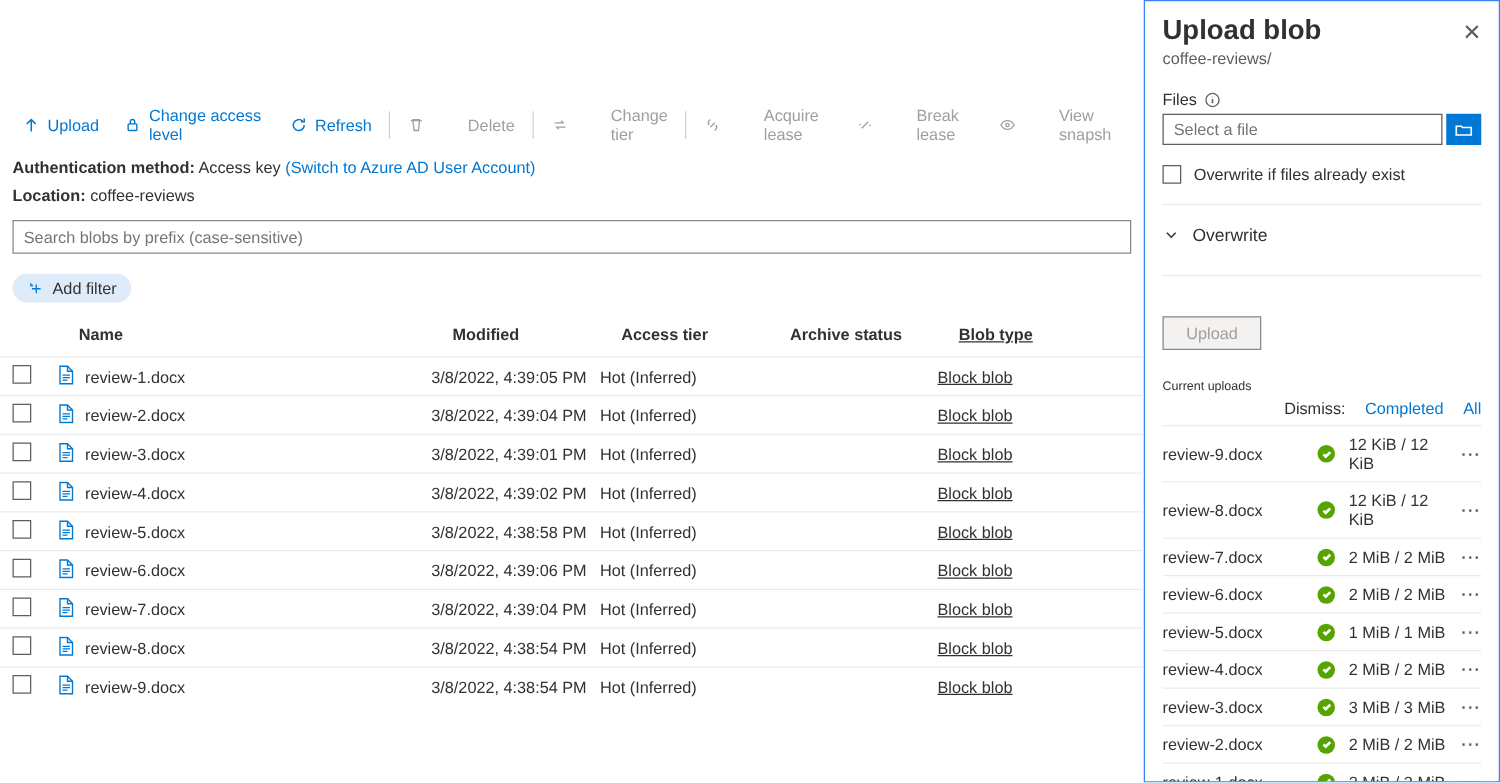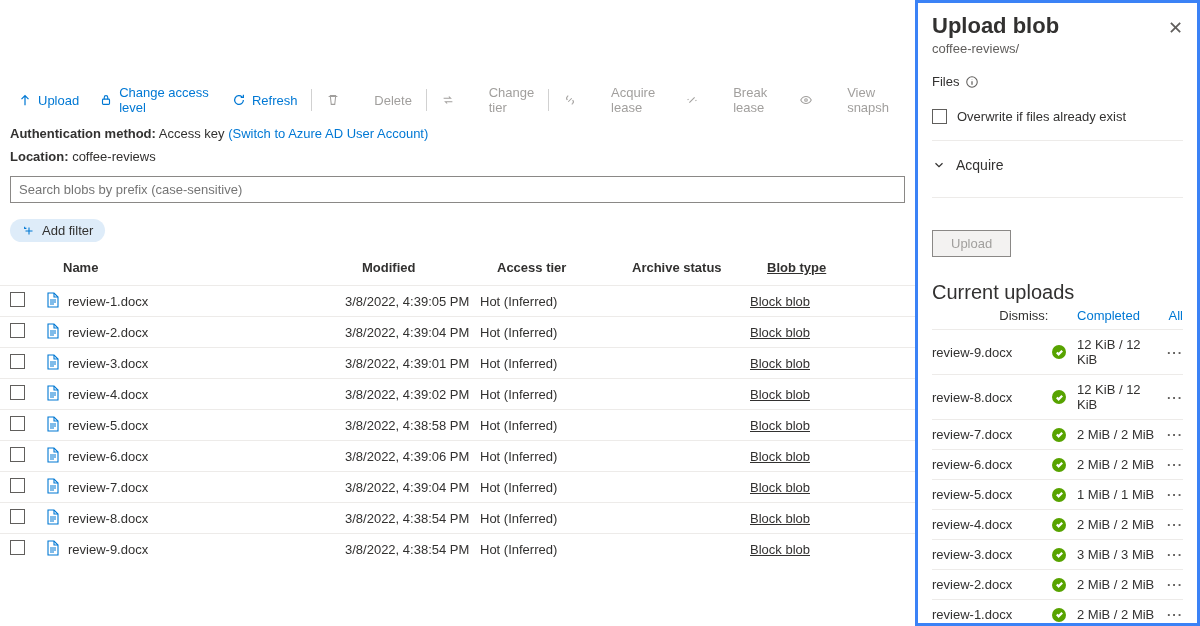--- a/index.html
+++ b/index.html
@@ -36,37 +36,37 @@
   .col-mod { width:135px; }
   .col-tier { width:135px; }
   .col-arch { width:135px; }
   .col-type { width:90px;text-decoration:underline; }
   .trow { display:flex; align-items:center; padding:6px 10px; border-top:1px solid #edebe9; height:31px; }
   .trow .col-name { display:flex; align-items:center; gap:8px; }
   .chk { width:15px; height:15px; border:1px solid #605e5c; display:inline-block; }
   .fileicon svg { width:14px; height:16px; }
   
   
-  .panel { width:285px; height:100%; border:3px solid #3b82f6; padding:10px 14px 0 14px; display:flex; flex-direction:column; background:#fff; overflow:hidden; }
+  .panel { width:285px; height:100%; border:1px solid #3b82f6; padding:10px 14px 0 14px; display:flex; flex-direction:column; background:#fff; overflow:hidden; }
   .panel-header { display:flex; justify-content:space-between; align-items:flex-start; }
   .panel-title { font-size:22px; font-weight:600; }
   .closex { font-size:18px; cursor:pointer; color:#605e5c; margin-top:4px; }
   .panel-sub { font-size:13px; color:#605e5c; margin-top:2px; margin-bottom:18px; }
   .files-label { font-size:13px; display:flex; align-items:center; gap:6px; margin-bottom:4px; }
   .file-row { display:flex; }
   .file-input { flex:1; border:1px solid #605e5c; padding:4px 8px; font-size:13px; color:#605e5c; }
   .file-btn { width:28px; background:#0078d4; display:flex; align-items:center; justify-content:center; margin-left:3px; cursor:pointer; }
   .file-btn svg { width:16px; height:16px; stroke:#fff; fill:none; }
   .overwrite { display:flex; align-items:center; gap:10px; margin-top:16px; font-size:13px; }
   .panel-hr { border:none; border-top:1px solid #edebe9; margin:16px 0; }
   .advanced { display:flex; align-items:center; gap:10px; font-size:14px; cursor:pointer; padding-bottom:8px; }
   .uploadbtn { border:1px solid #8a8886; background:#f3f2f1; padding:5px 18px; font-size:13px; color:#a19f9d; margin-top:16px; cursor:not-allowed; display:inline-block; }
-  .cur-title { font-size:20px; margin-top:24px; margin-bottom:4px; }
+  .cur-title { font-size:10px; margin-top:24px; margin-bottom:4px; }
   .dismiss { text-align:right; font-size:13px; margin-bottom:6px; }
-  .dismiss .link { margin-left:25px;text-align:right; }
+  .dismiss .link { margin-left:12px;text-align:right; }
   .uprow { display:flex; align-items:center; border-top:1px solid #edebe9; padding:7px 0; font-size:13px; }
   .uprow:first-of-type { border-top:1px solid #edebe9; }
   .up-name { flex:1; }
   .up-status { width:20px; display:flex; align-items:center; justify-content:center; }
   .green-circ { width:14px; height:14px; border-radius:50%; background:#57a300; display:flex; align-items:center; justify-content:center; }
   .green-circ svg { width:9px; height:9px; stroke:#fff; stroke-width:2.5; fill:none; }
   .up-size { width:90px; padding-left:8px; }
   .up-more { width:24px; text-align:right; color:#605e5c; letter-spacing:1px; cursor:pointer; font-weight:600; }
 </style>
 </head>
@@ -330,35 +330,43 @@
 
     <div class="files-label">
       <span>Files</span>
       <span class="ico">
         <svg viewBox="0 0 16 16">
             <circle cx="8" cy="8" r="6" fill="none" stroke="#605e5c" stroke-width="1.2"></circle>
             <path d="M8 7v4M8 5v.5" stroke="#605e5c" stroke-width="1.4"></path>
           </svg>
       </span>
     </div>
+    <div class="file-row">
+      <input class="file-input" readonly="" placeholder="Select a file" style="">
+      <div class="file-btn">
+        <svg viewBox="0 0 16 16">
+            <path d="M2 5h4l1 1h7v6H2z" stroke="#fff" stroke-width="1.3" fill="none"></path>
+          </svg>
+      </div>
+    </div>
 
     <div class="overwrite">
       <span class="chk"></span>
       <span>Overwrite if files already exist</span>
     </div>
 
     <hr class="panel-hr">
 
     <div class="advanced">
       <span class="ico">
         <svg viewBox="0 0 16 16">
             <path d="M4 6l4 4 4-4" fill="none" stroke="#323130" stroke-width="1.4"></path>
           </svg>
       </span>
-      <span>Acquire</span>
+      <span>Overwrite</span>
     </div>
 
     <hr class="panel-hr">
 
     <div>
       <button class="uploadbtn">Upload</button>
     </div>
 
     <div class="cur-title">Current uploads</div>
     <div class="dismiss">

